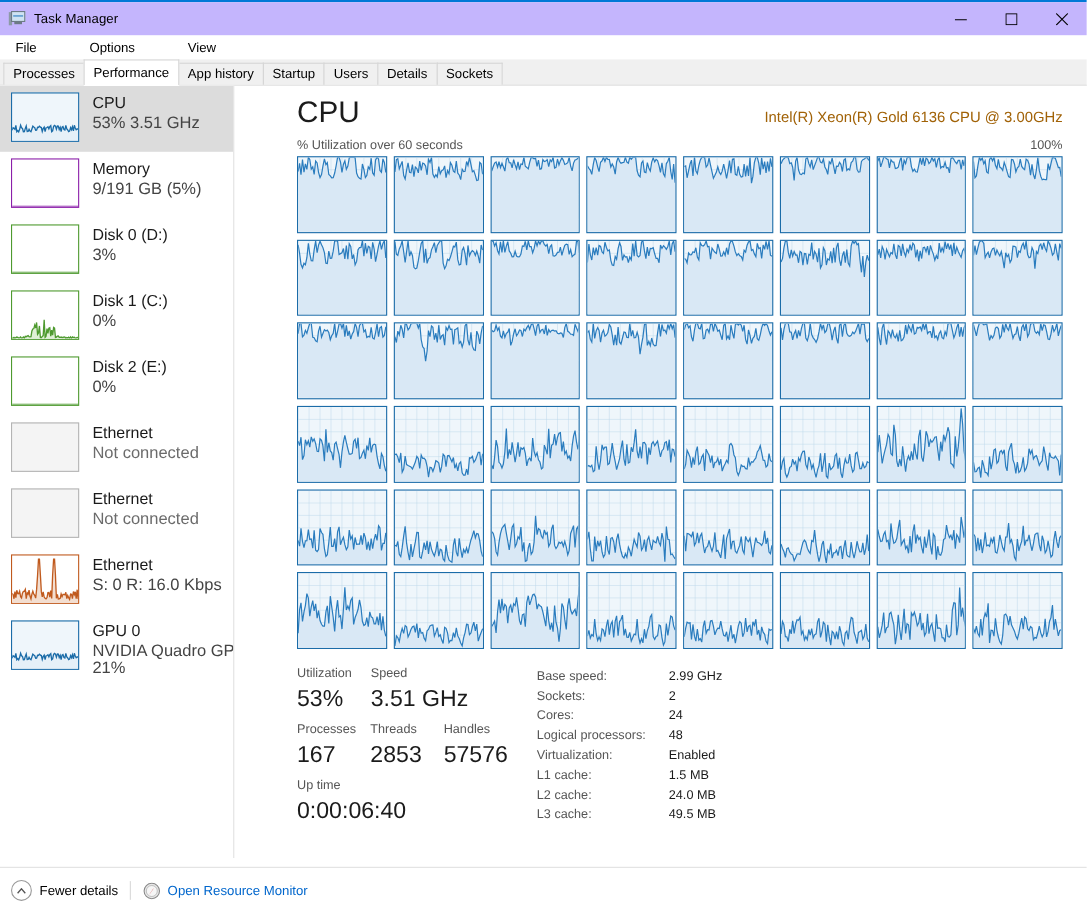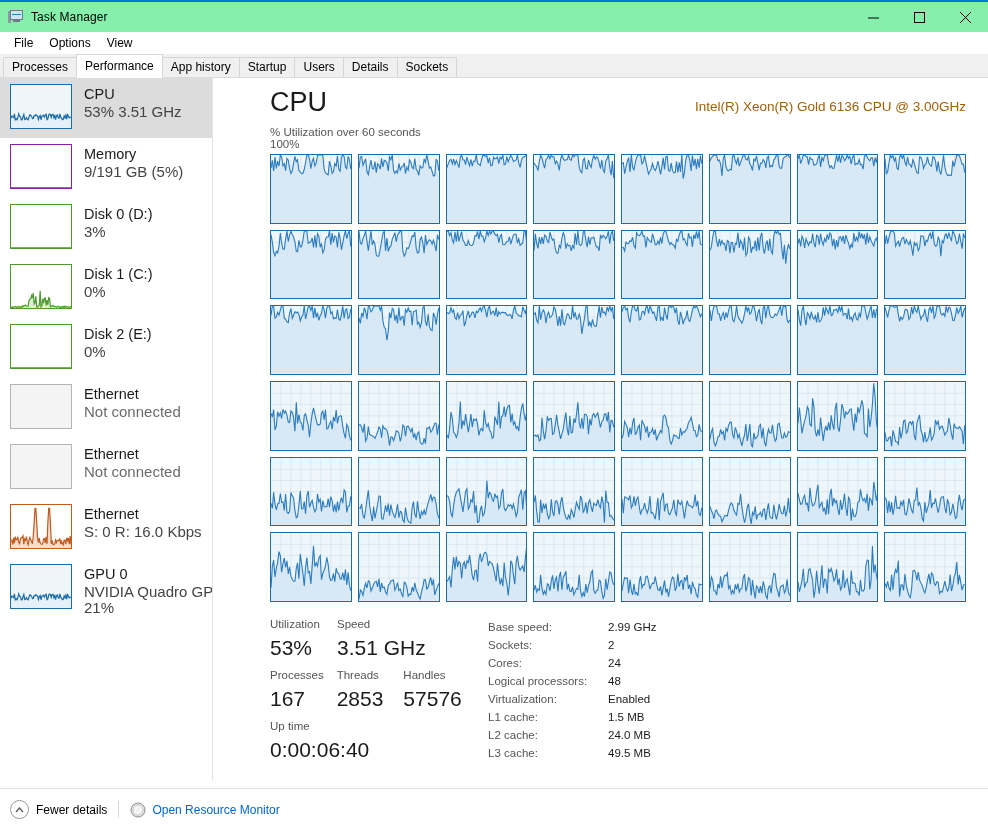--- a/index.html
+++ b/index.html
@@ -16,21 +16,21 @@
     background: #ffffff;
     border-top: 2px solid #0078d7;
   }
 
   
   .titlebar {
     position: relative;
     height: 30px;
     display: flex;
     align-items: center;
-    background: #86efac;
+    background: #c4b5fd;
   }
   .title-icon {
     width: 16px; height: 16px;
     margin-left: 8px; margin-right: 7px;
     position: relative; flex: none;
   }
   .title-icon .mon {
     position: absolute; left: 2px; top: 1px;
     width: 13px; height: 10px;
     border: 1px solid #6d7b86;
@@ -62,20 +62,21 @@
     font-size: 12px; color: #000; cursor: default;
   }
   .wc svg { display: block; }
 
   
   .menubar {
     height: 22px;
     display: flex; align-items: center;
     padding-left: 8px;
     background: #ffffff;
+    gap: 32px;
   }
   .menu-item {
     font-size: 12px; color: #000;
     padding: 2px 8px 3px 6px;
     margin-right: 2px;
     cursor: default;
   }
 
   
   .tabstrip {
@@ -155,21 +156,21 @@
   }
   .main-head {
     display: flex; align-items: flex-end; justify-content: space-between;
     padding-top: 8px;
   }
   .main-title { font-size: 27px; color: #1b1b1b; line-height: 32px; }
   .main-model { font-size: 13.5px; color: #a16207; padding-bottom: 4px; }
   .graph-caption {
     display: flex; justify-content: space-between;
     font-size: 11.5px; color: #555;
-    margin-top: 8px; margin-bottom: 4px; flex-direction: column;
+    margin-top: 8px; margin-bottom: 4px;
   }
   .core-grid {
     display: grid;
     grid-template-columns: repeat(8, 1fr);
     grid-template-rows: repeat(6, 1fr);
     gap: 6px;
     height: 448px;
     width: 100%;
   }
   .core-cell {

